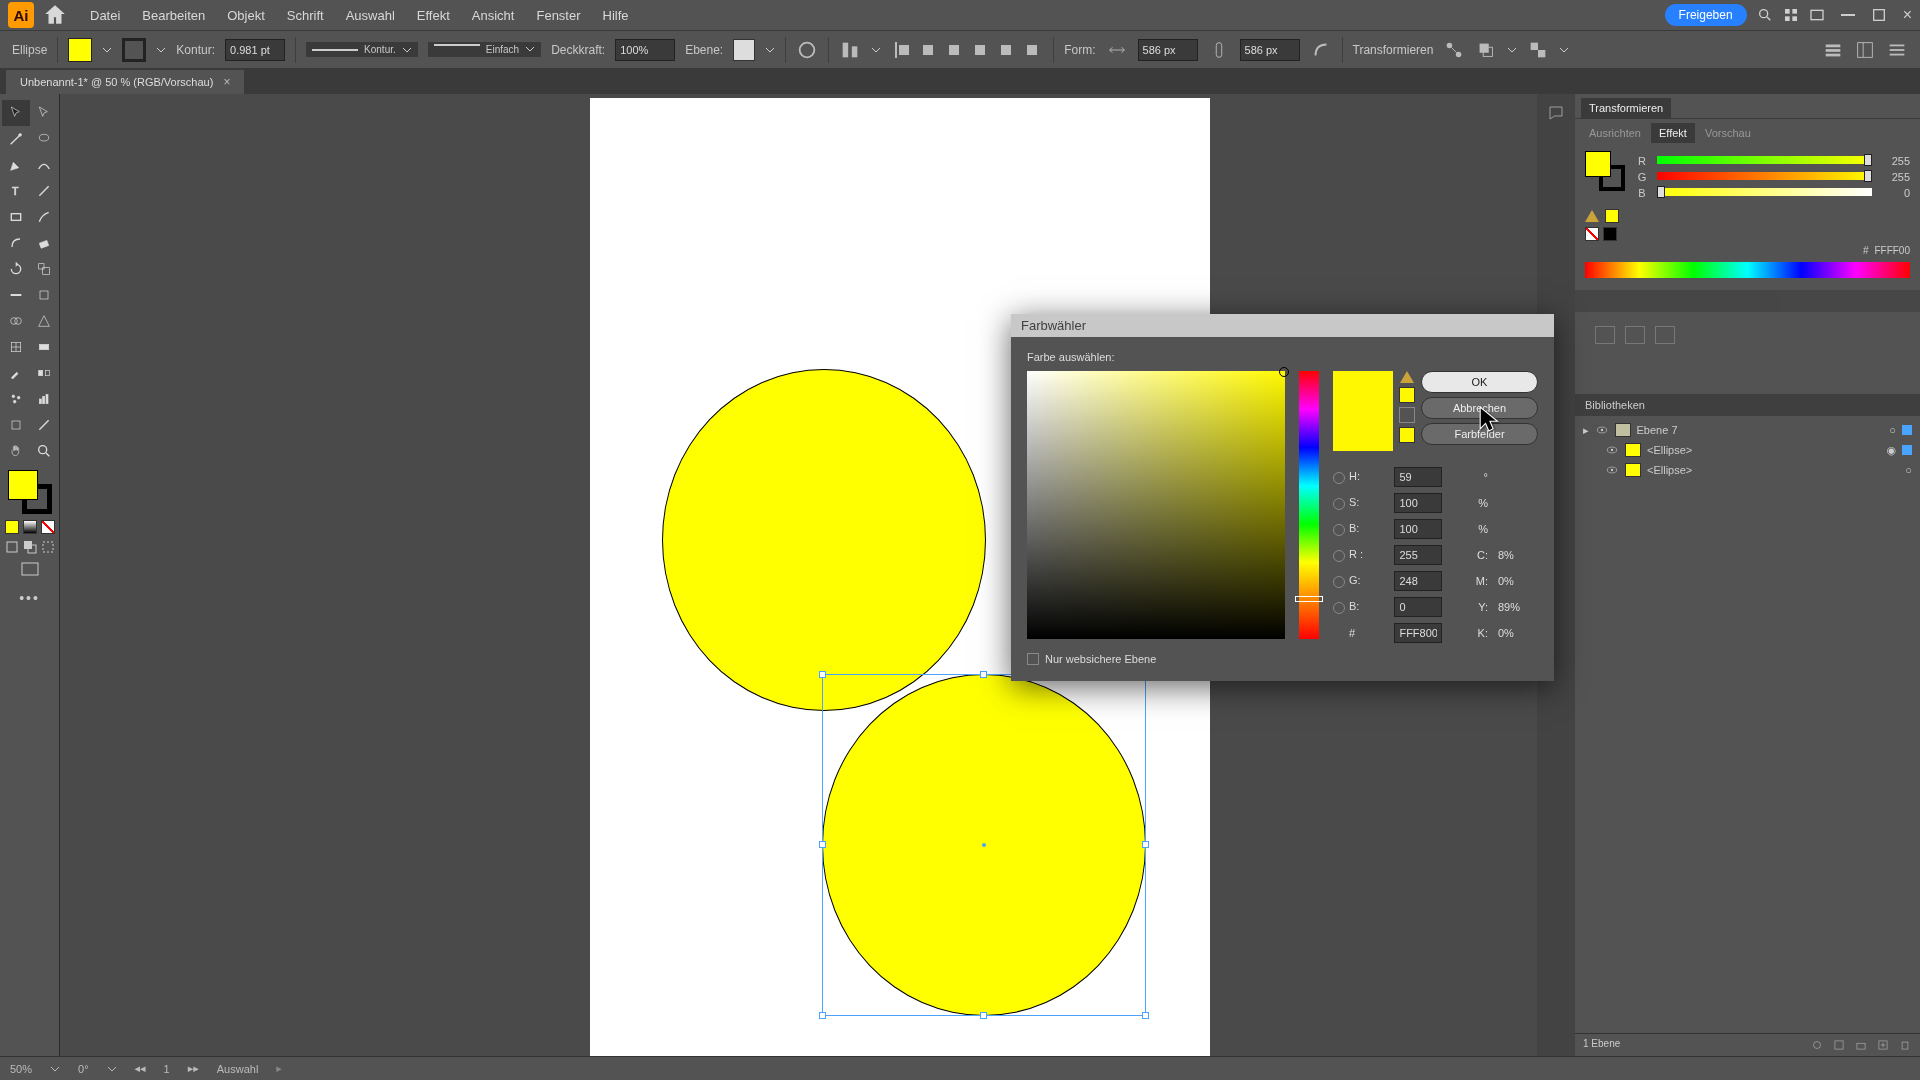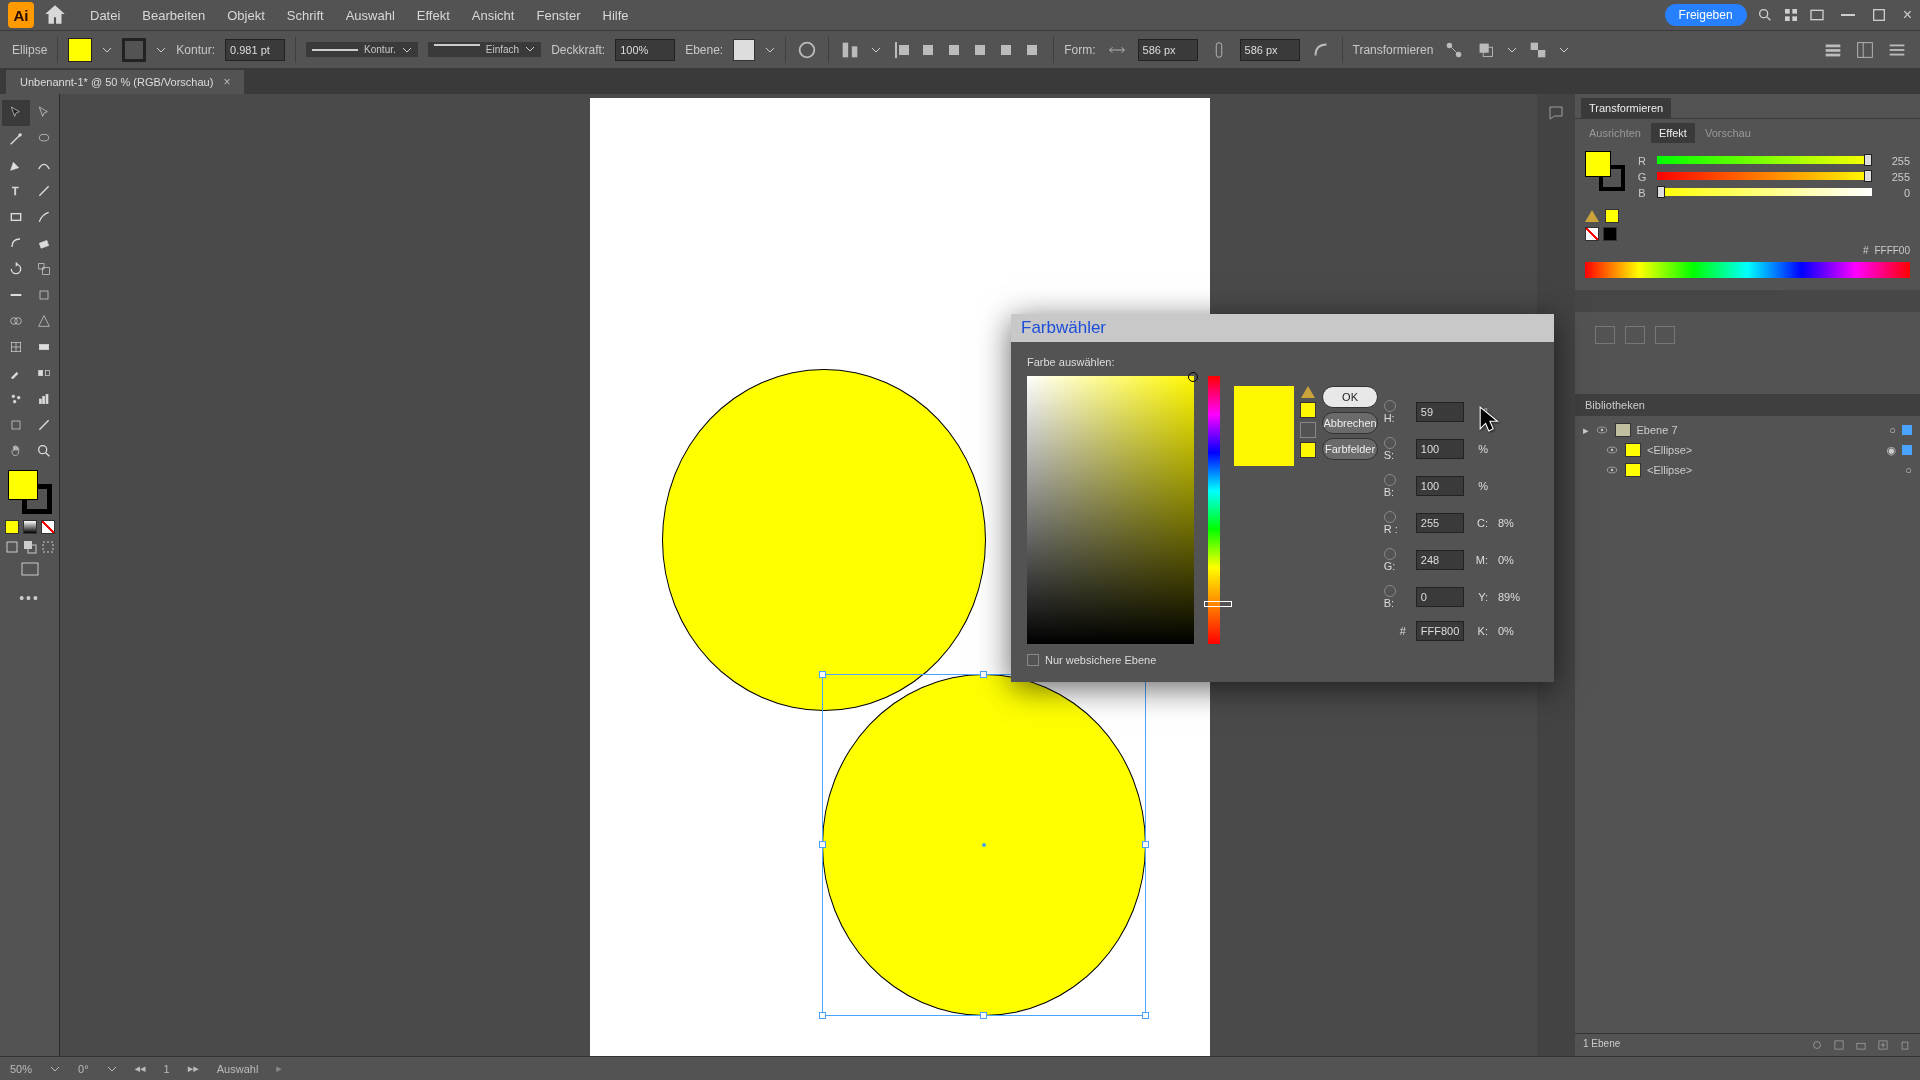--- a/index.html
+++ b/index.html
@@ -73,27 +73,27 @@
 .section-head { background:#3f3f3f; padding:5px 10px; font-size:11px; color:#ccc; margin-top:4px;}
 .action-row { display:flex; gap:10px; padding:6px 10px;}
 .action-row .ab { width:20px; height:18px; border:1px solid #777;}
 .layer-row { display:flex; align-items:center; gap:6px; padding:3px 8px; font-size:11px;}
 .layer-row .eye { width:14px; }
 .layer-sw { width:16px; height:14px; background:#ffff00; border:1px solid #333;}
 .panel-sep { height:1px; background:#3a3a3a;}
 
 
 .dialog { position:absolute; left:1011px; top:314px; width:543px; background:#535353; box-shadow:0 6px 30px rgba(0,0,0,.6); color:#ddd; font-size:12px;}
-.dialog-title { background:#c8c8c8; color:#1d4ed8; padding:4px 10px; font-size:17px;}
+.dialog-title { background:#c8c8c8; color:#404040; padding:4px 10px; font-size:13px;}
 .dialog-body { padding:14px 16px 16px 16px;}
 .dlg-top { display:flex; gap:14px;}
 .sv-field { width:258px; height:268px; position:relative; background:linear-gradient(to top, #000, transparent), linear-gradient(to right, #fff, #fff800);}
 .hue-strip { width:20px; height:268px; background:linear-gradient(to bottom,#ff0000,#ff00ff,#0000ff,#00ffff,#00ff00,#ffff00,#ff8000,#ff0000); position:relative;}
 .hue-knob { position:absolute; left:-4px; width:28px; height:6px; border:1px solid #fff;}
-.dlg-right { flex:1; display:flex; flex-direction:row; gap:6px;margin-top:10px;}
+.dlg-right { flex:1; display:flex; flex-direction:column; gap:6px;}
 .preview-box { display:flex; gap:6px; align-items:flex-start;}
 .preview-sw { width:60px; height:80px; background:#fff800;}
 .button-col { display:flex; flex-direction:column; gap:4px; flex:1;}
 .dlg-btn { background:#6a6a6a; border:1px solid #333; color:#eee; padding:4px 0; border-radius:14px; font-size:11px; text-align:center;}
 .dlg-btn.ok { background:#e8e8e8; color:#222;}
 .num-grid { display:grid; grid-template-columns:auto 50px auto 40px; gap:6px 10px; align-items:center; margin-top:10px; font-size:11px;}
 .num-grid input { background:#3a3a3a; border:1px solid #222; color:#ddd; width:48px; height:20px; font-size:11px; padding:0 4px;}
 .num-grid .r { text-align:right;}
 .radio { width:12px; height:12px; border:1px solid #888; border-radius:50%; display:inline-block; margin-right:4px; vertical-align:middle;}
 .cb-row { margin-top:10px; font-size:11px; display:flex; align-items:center; gap:6px;}

